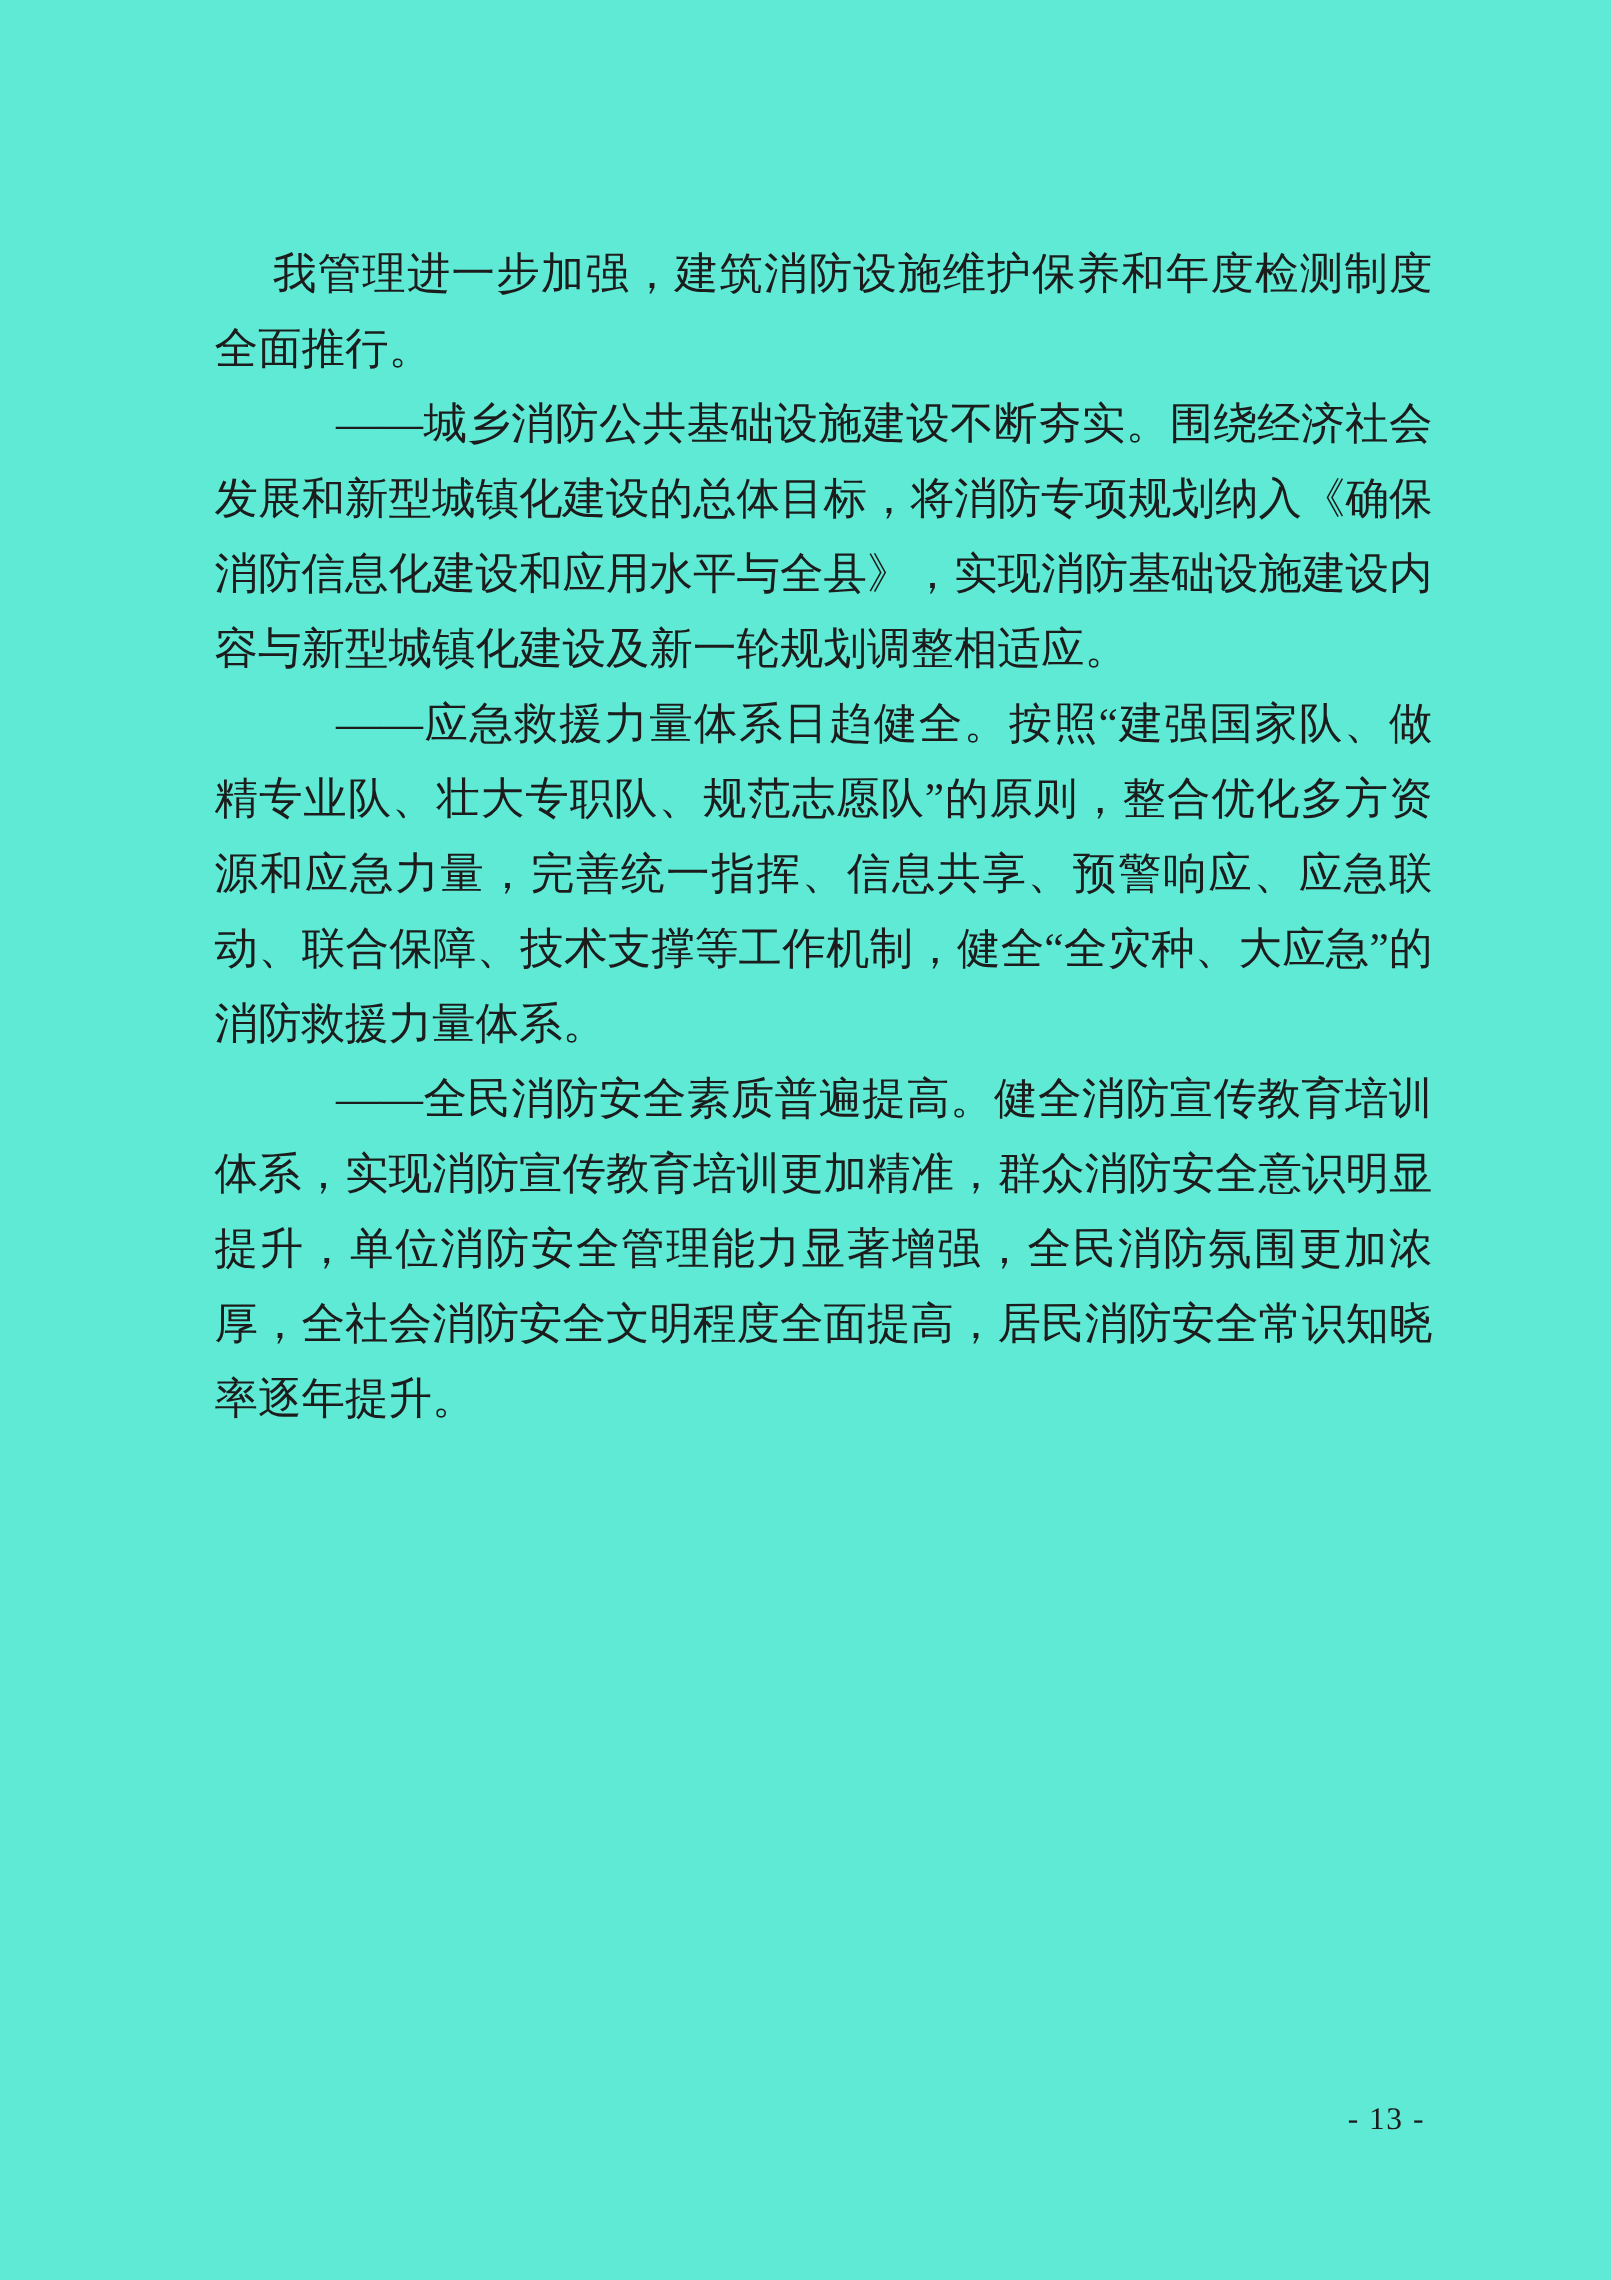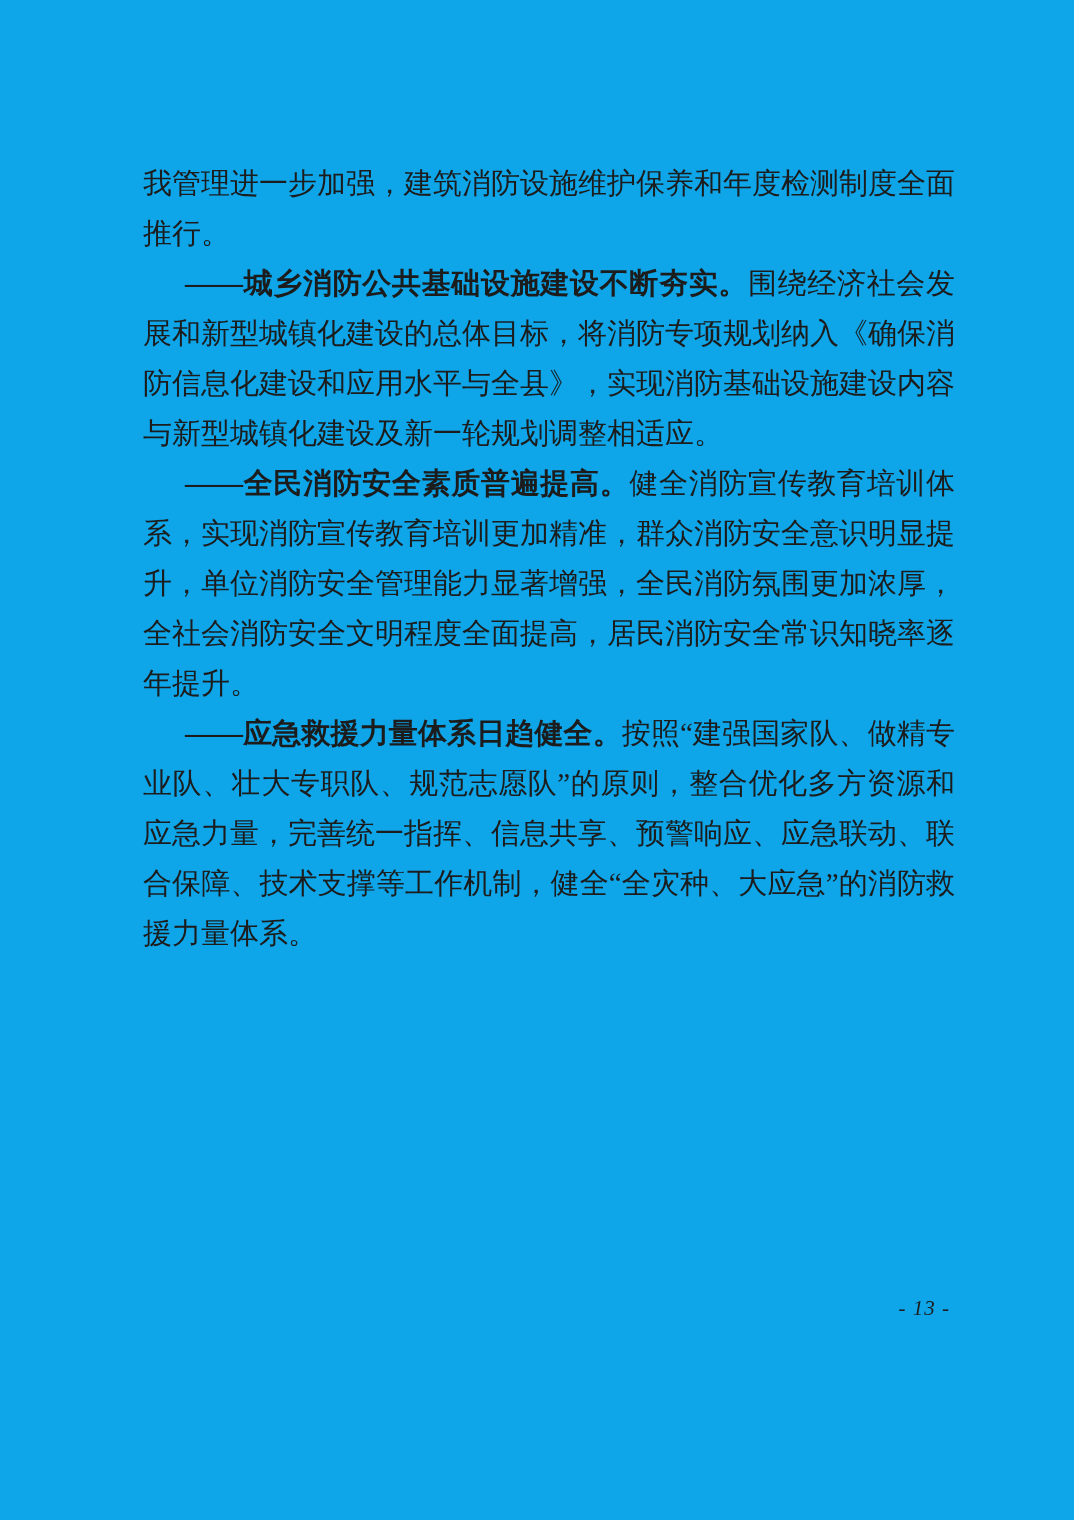--- a/index.html
+++ b/index.html
@@ -10,66 +10,66 @@
     width: 1074px;
     height: 1520px;
     background: #ffffff;
     position: relative;
     overflow: hidden;
     font-family: "Liberation Serif", "DejaVu Serif", serif;
   }
   .page {
     position: absolute;
     inset: 0;
-    background: #0ea5e9;
+    background: #5eead4;
   }
   .body-text {
     position: absolute;
     left: 143px;
     top: 158px;
     width: 812px;
     font-size: 29px;
     line-height: 50px;
     text-align: justify;
     line-break: strict;
     color: #1c1c1c;
   }
   .para {
     margin: 0;
     padding: 0;
   }
   .para.indent {
     text-indent: 42px;
   }
   .lead {
-    font-weight: bold;
+    font-weight: normal;
+    margin-left: 39px;
   }
   .page-number {
     position: absolute;
-    top: 1296px;
+    top: 1400px;
     right: 124px;
     font-size: 21px;
     letter-spacing: 1px;
     color: #1c1c1c;
-    font-style: italic;
   }
 </style>
 </head>
 <body>
 
 <div class="page">
 
   <div class="body-text">
 
     <p class="para"><span class="lead"></span><span>我管理进一步加强，建筑消防设施维护保养和年度检测制度全面推行。</span></p>
 
     <p class="para indent"><span class="lead">——城乡消防公共基础设施建设不断夯实。</span><span>围绕经济社会发展和新型城镇化建设的总体目标，将消防专项规划纳入《确保消防信息化建设和应用水平与全县》，实现消防基础设施建设内容与新型城镇化建设及新一轮规划调整相适应。</span></p>
 
+    <p class="para indent"><span class="lead">——应急救援力量体系日趋健全。</span><span>按照“建强国家队、做精专业队、壮大专职队、规范志愿队”的原则，整合优化多方资源和应急力量，完善统一指挥、信息共享、预警响应、应急联动、联合保障、技术支撑等工作机制，健全“全灾种、大应急”的消防救援力量体系。</span></p>
+
     <p class="para indent"><span class="lead">——全民消防安全素质普遍提高。</span><span>健全消防宣传教育培训体系，实现消防宣传教育培训更加精准，群众消防安全意识明显提升，单位消防安全管理能力显著增强，全民消防氛围更加浓厚，全社会消防安全文明程度全面提高，居民消防安全常识知晓率逐年提升。</span></p>
-
-    <p class="para indent"><span class="lead">——应急救援力量体系日趋健全。</span><span>按照“建强国家队、做精专业队、壮大专职队、规范志愿队”的原则，整合优化多方资源和应急力量，完善统一指挥、信息共享、预警响应、应急联动、联合保障、技术支撑等工作机制，健全“全灾种、大应急”的消防救援力量体系。</span></p>
 
 
   </div>
 
   <div class="page-number">- 13 -</div>
 
 </div>
 
 </body></html>

